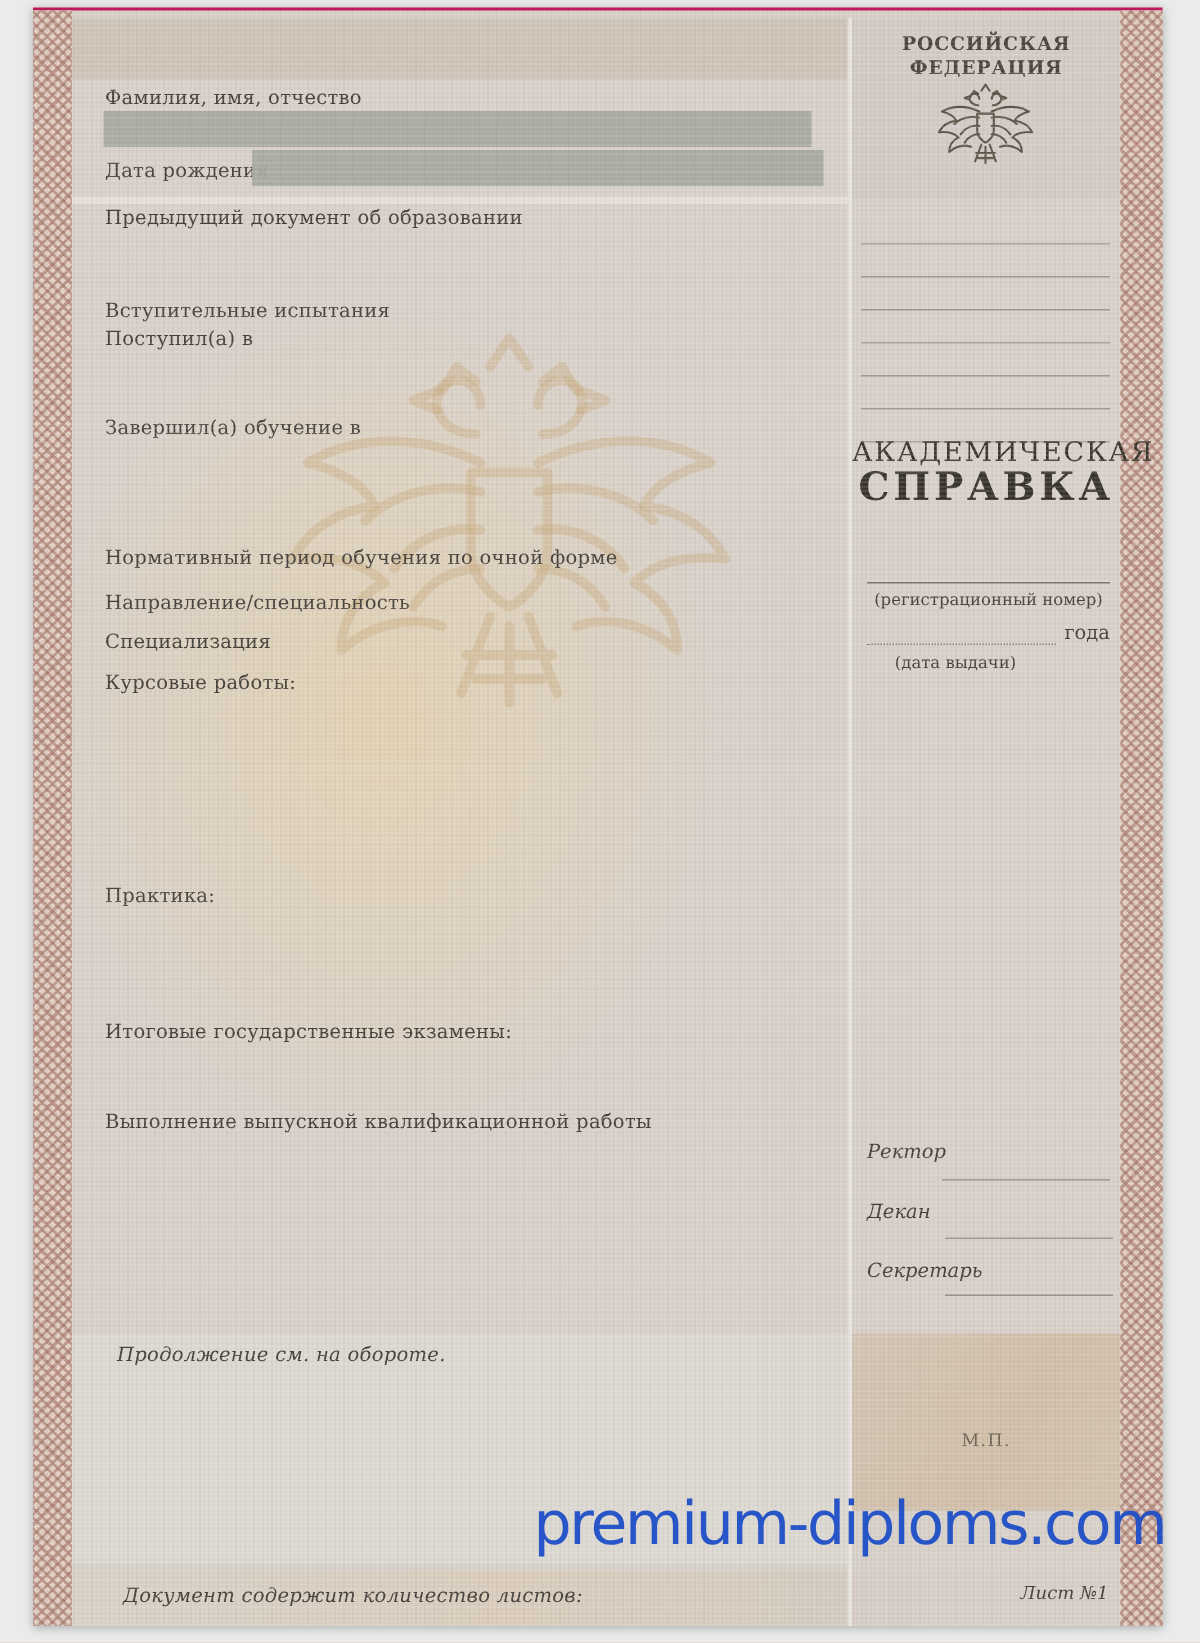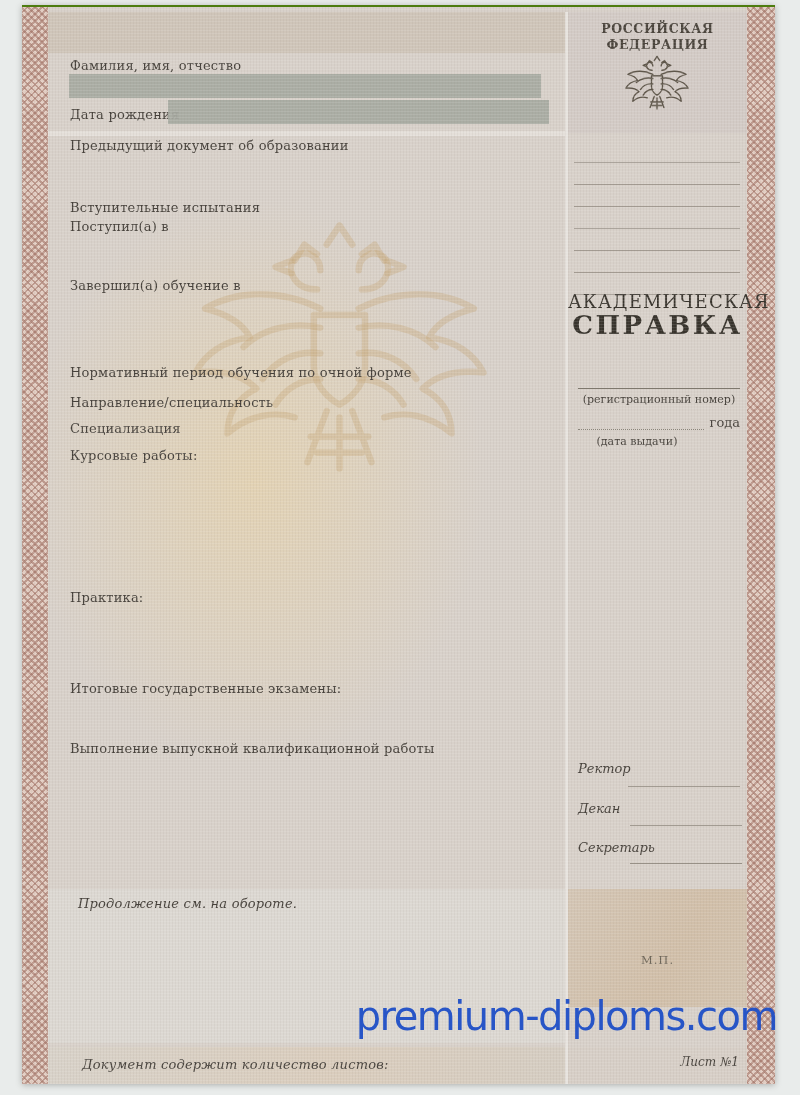--- a/index.html
+++ b/index.html
@@ -5,21 +5,21 @@
   html,body{margin:0;padding:0;}
   body{
     width:800px;height:1095px;position:relative;overflow:hidden;
     background:#e9eceb;
     font-family:"DejaVu Serif","Liberation Serif",serif;
   }
   .doc{
     position:absolute;left:22px;top:5px;width:753px;height:1077px;
     background:#d8d1ca;
     box-shadow:0 1px 6px rgba(60,60,55,.35);
-    border-top:2px solid #4d7c0f;
+    border-top:2px solid #be185d;
   }
   
   .hb{
     position:absolute;top:0;bottom:0;width:26px;
     background-color:#e2cdc2;
     background-image:
       repeating-linear-gradient(45deg, rgba(160,112,99,.55) 0 2px, rgba(0,0,0,0) 2px 5px),
       repeating-linear-gradient(-45deg, rgba(160,112,99,.55) 0 2px, rgba(0,0,0,0) 2px 5px);
   }
   .hb-left{left:0;}

